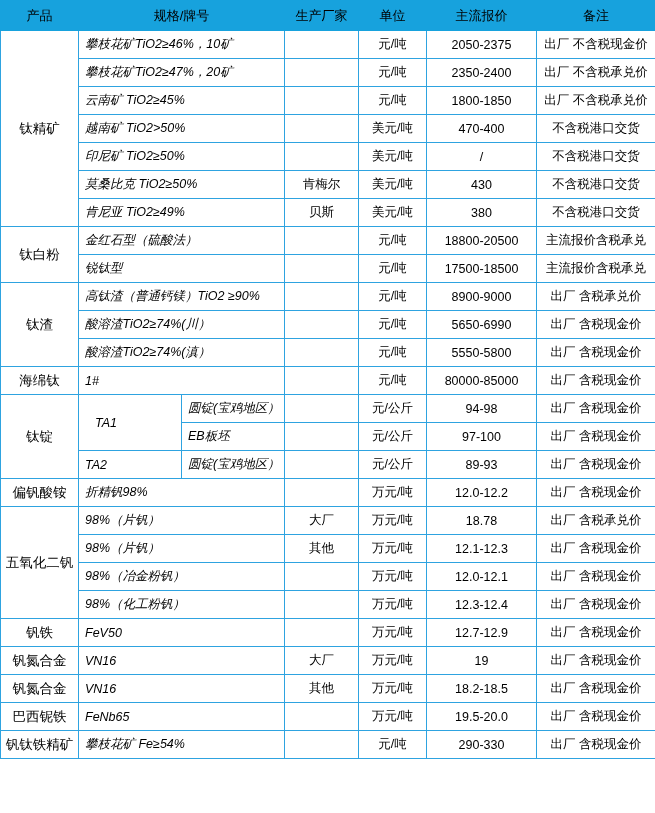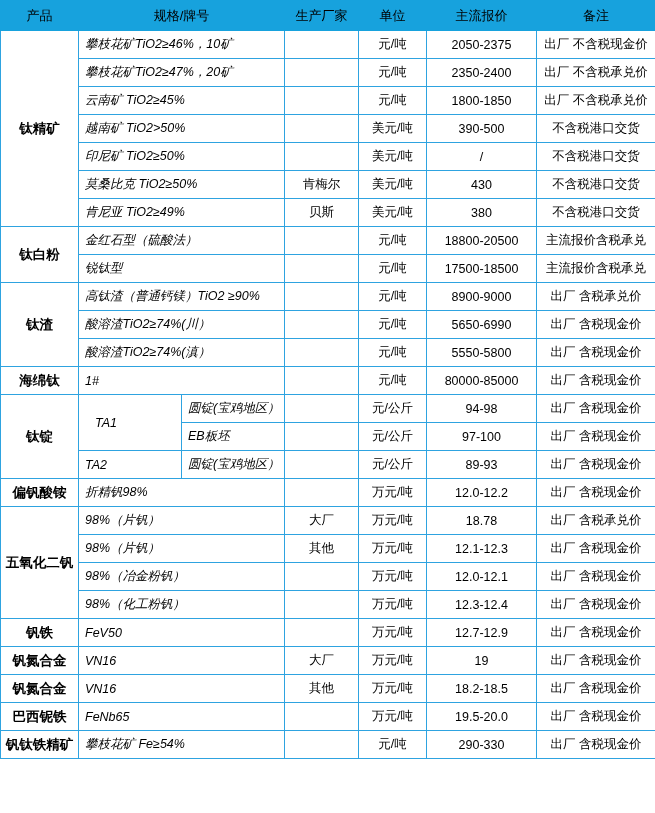--- a/index.html
+++ b/index.html
@@ -34,21 +34,21 @@
     color:#000000;
     font-weight:normal;
     text-align:center;
     font-size:13px;
     height:30px;
     border:1px solid #17a2dd;
   }
   td.c{text-align:center;}
   td.grp{
     text-align:center;
-    font-weight:bold;
+    font-weight:normal;
     font-size:13.5px;
     margin-left:9px;
   }
   td.spec{text-align:left;padding-left:6px;font-style:italic;}
   .footer{
     height:46px;
     position:relative;
   }
   .stamp{
     position:absolute;
@@ -101,21 +101,21 @@
           <td class="spec" colspan="2">云南矿 TiO2≥45%</td>
           <td class="c"></td>
           <td class="c">元/吨</td>
           <td class="c">1800-1850</td>
           <td class="c">出厂 不含税承兑价</td>
         </tr>
         <tr>
           <td class="spec" colspan="2">越南矿 TiO2&gt;50%</td>
           <td class="c"></td>
           <td class="c">美元/吨</td>
-          <td class="c">390-500</td>
+          <td class="c">470-400</td>
           <td class="c">不含税港口交货</td>
         </tr>
         <tr>
           <td class="spec" colspan="2">印尼矿 TiO2≥50%</td>
           <td class="c"></td>
           <td class="c">美元/吨</td>
           <td class="c">/</td>
           <td class="c">不含税港口交货</td>
         </tr>
         <tr>

